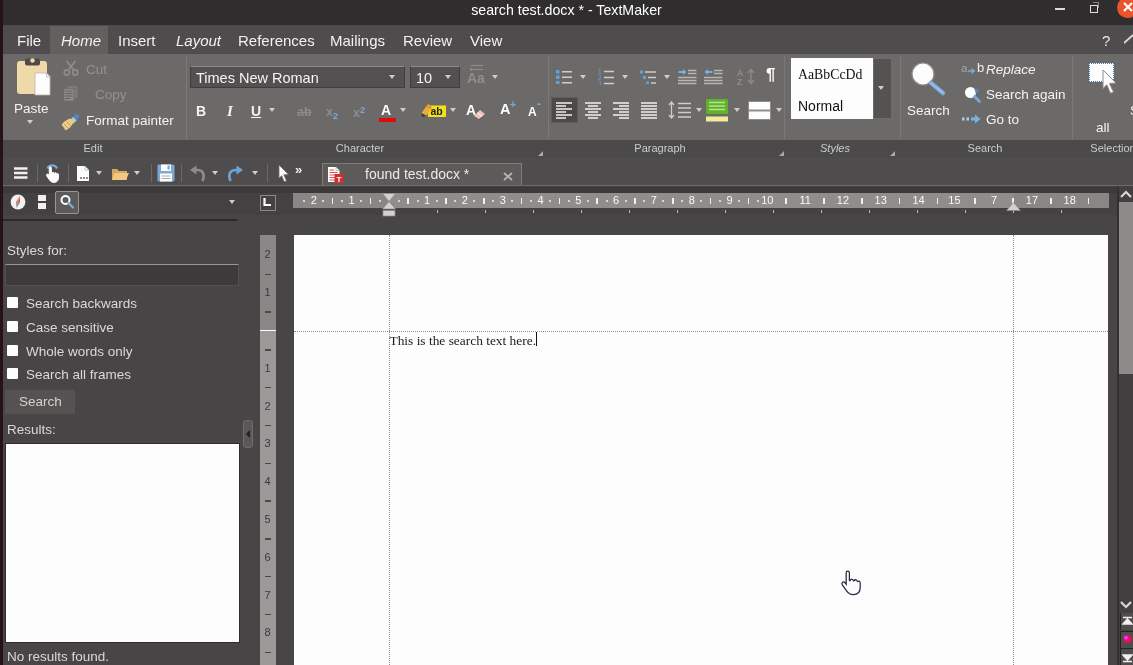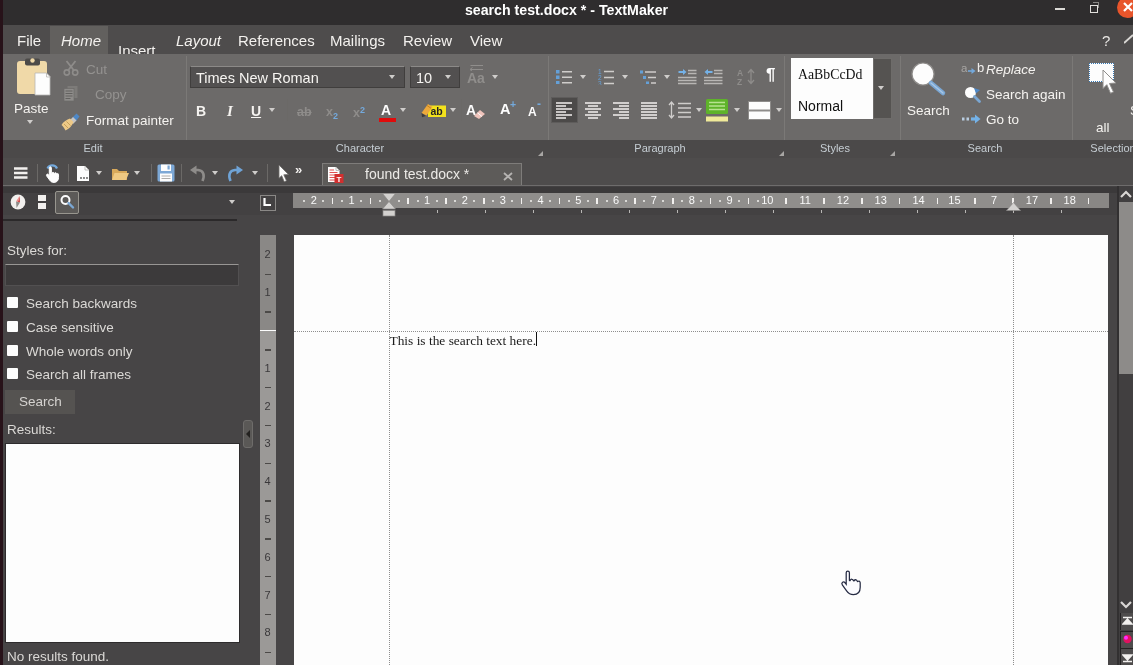--- a/index.html
+++ b/index.html
@@ -1,18 +1,18 @@
 <!DOCTYPE html>
 <html><head><meta charset="utf-8">
 <style>
 html,body{margin:0;padding:0;}
 body{width:1133px;height:665px;overflow:hidden;font-family:"Liberation Sans",sans-serif;position:relative;background:#474546;}
 .abs{position:absolute;}
 #titlebar{left:0;top:0;width:1133px;height:25px;background:#2f2d2e;}
-#title{width:100%;text-align:center;top:2px;color:#fff;font-size:14.2px;font-weight:bold;}
+#title{width:100%;text-align:center;top:2px;color:#fff;font-size:14.2px;font-weight:normal;}
 #menubar{left:0;top:25px;width:1133px;height:29px;background:#4e4c4c;}
 .menuitem{top:32px;color:#f3f1ee;font-size:15px;}
 #hometab{left:50px;top:26px;width:58px;height:28px;background:#62605e;}
 #ribbon{left:0;top:54px;width:1133px;height:86px;background:#6c6a69;}
 #labelbar{left:0;top:140px;width:1133px;height:18px;background:#4b4949;}
 .glabel{top:142px;color:#c6ced4;font-size:11px;text-align:center;}
 #toolbar{left:0;top:158px;width:1133px;height:27px;background:#4e4c4c;}
 #tbline{left:0;top:184.5px;width:1133px;height:1.5px;background:#6e6c6c;}
 #rulerrow{left:0;top:186px;width:1133px;height:29px;background:#434142;}
 #content{left:0;top:215px;width:1133px;height:450px;background:#474546;}
@@ -37,21 +37,21 @@
 <div class="abs" style="left:1092.5px;top:1.5px;width:5.5px;height:5.5px;border-top:1.5px solid #8a8886;border-right:1.5px solid #8a8886;"></div>
 <div class="abs" style="left:1117px;top:-3.5px;width:21px;height:21px;border-radius:50%;background:#e8552b;"></div>
 <svg class="abs" style="left:1123px;top:2px;" width="10" height="10">
     <path d="M1 1 L9 9 M9 1 L1 9" stroke="#fff" stroke-width="2.2"></path>
   </svg>
 
 <div class="abs" id="menubar"></div>
 <div class="abs" id="hometab"></div>
 <div class="abs menuitem" style="left:17px;">File</div>
 <div class="abs menuitem" style="left:61px;font-style:italic;">Home</div>
-<div class="abs menuitem" style="left:118px;margin-top:10px;">Insert</div>
+<div class="abs menuitem" style="left:118px;">Insert</div>
 <div class="abs menuitem" style="left:176px;font-style:italic;">Layout</div>
 <div class="abs menuitem" style="left:238px;">References</div>
 <div class="abs menuitem" style="left:330px;">Mailings</div>
 <div class="abs menuitem" style="left:403px;">Review</div>
 <div class="abs menuitem" style="left:470px;">View</div>
 <div class="abs" style="left:1102px;top:32px;color:#e8e6e3;font-size:15px;">?</div>
 <svg class="abs" style="left:1124px;top:34px;" width="9" height="10">
     <path d="M0 9 L9 1" stroke="#d9d7d4" stroke-width="2"></path>
   </svg>
 
@@ -239,21 +239,21 @@
 <svg class="abs" style="left:1100px;top:69px;" width="20" height="26">
  <path d="M3 1 L16 14 L9.5 14.5 L13.5 23 L10.5 24.3 L6.8 15.7 L3 19.5 Z" fill="#fdfdfd" stroke="#8e8c8a" stroke-width="1"></path>
 </svg>
 <div class="abs ribtxt" style="left:1130px;top:103px;">Select</div>
 <div class="abs ribtxt" style="left:1096px;top:119.5px;">all</div>
 
 <div class="abs" id="labelbar"></div>
 <div class="abs glabel" style="left:63px;width:60px;">Edit</div>
 <div class="abs glabel" style="left:330px;width:60px;">Character</div>
 <div class="abs glabel" style="left:630px;width:60px;">Paragraph</div>
-<div class="abs glabel" style="left:805px;width:60px;">Styles</div>
+<div class="abs glabel" style="left:805px;width:60px;font-style:italic;">Styles</div>
 <div class="abs glabel" style="left:955px;width:60px;">Search</div>
 <div class="abs glabel" style="left:1083px;width:60px;">Selection</div>
 
 <div class="abs lau" style="left:538px;top:151px;"></div>
 <div class="abs lau" style="left:779px;top:151px;"></div>
 <div class="abs lau" style="left:890px;top:151px;"></div>
 
 <div class="abs" id="toolbar"></div>
 <div class="abs" id="tbline"></div>
 

